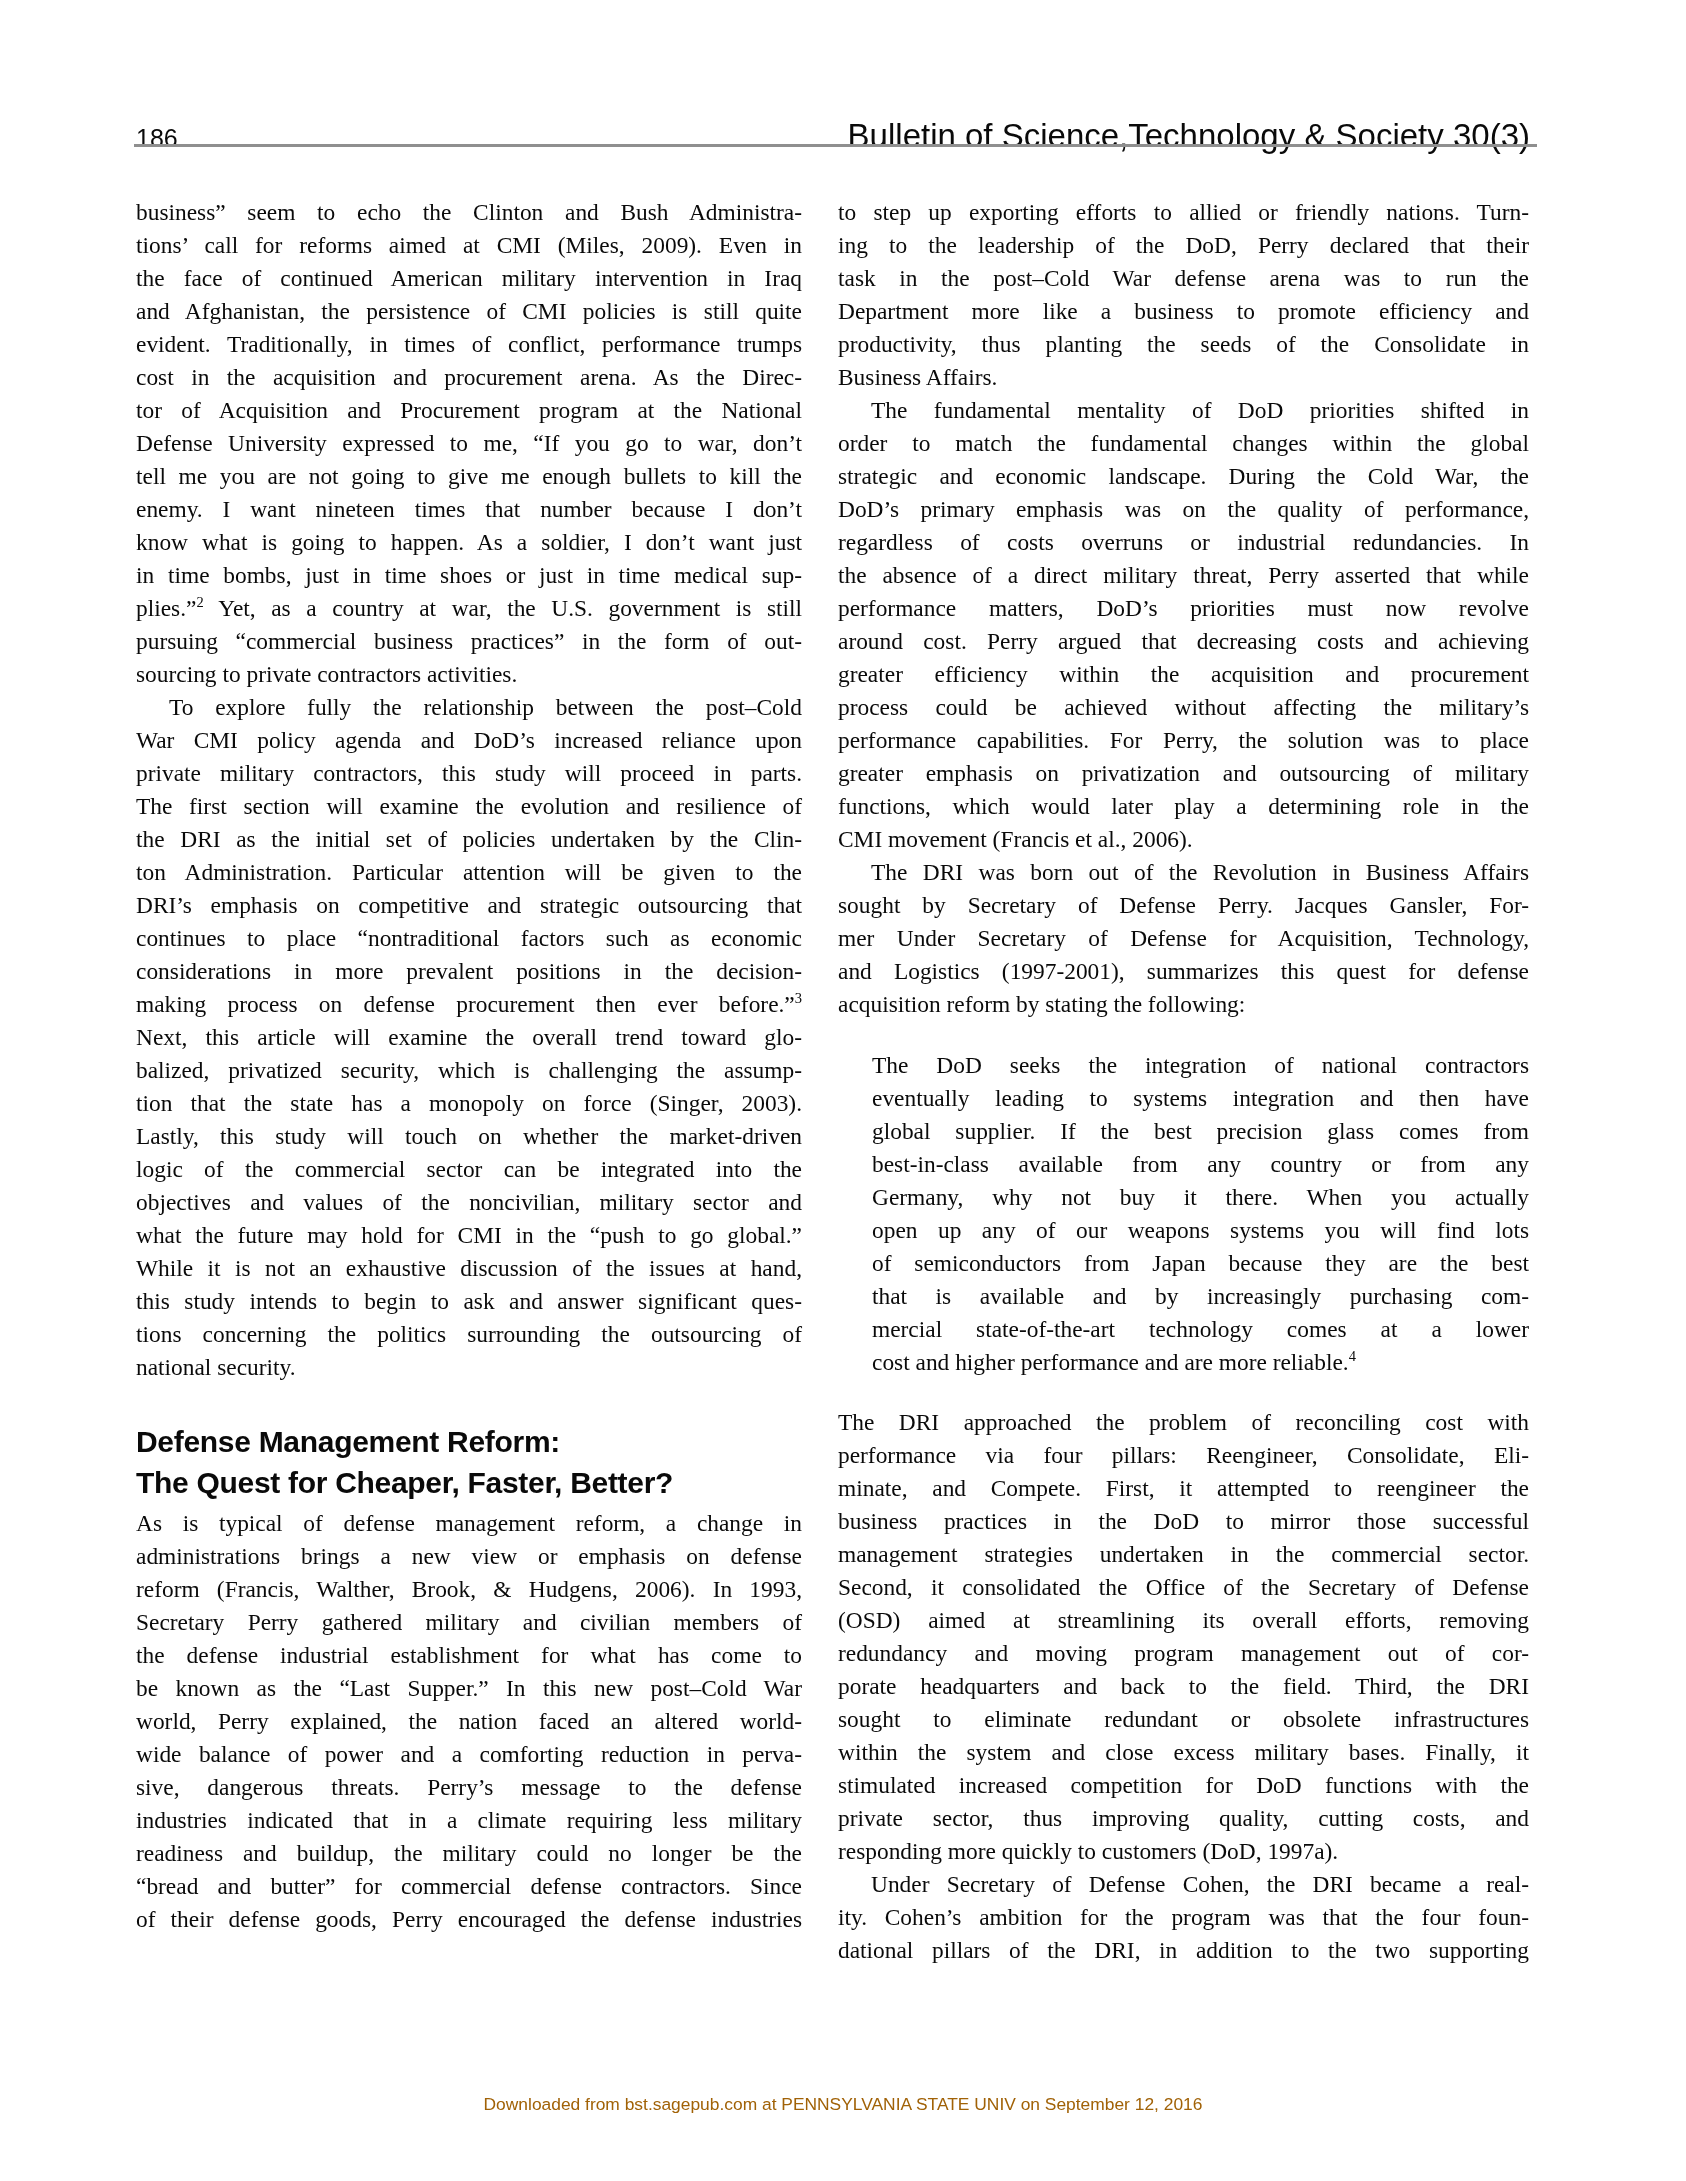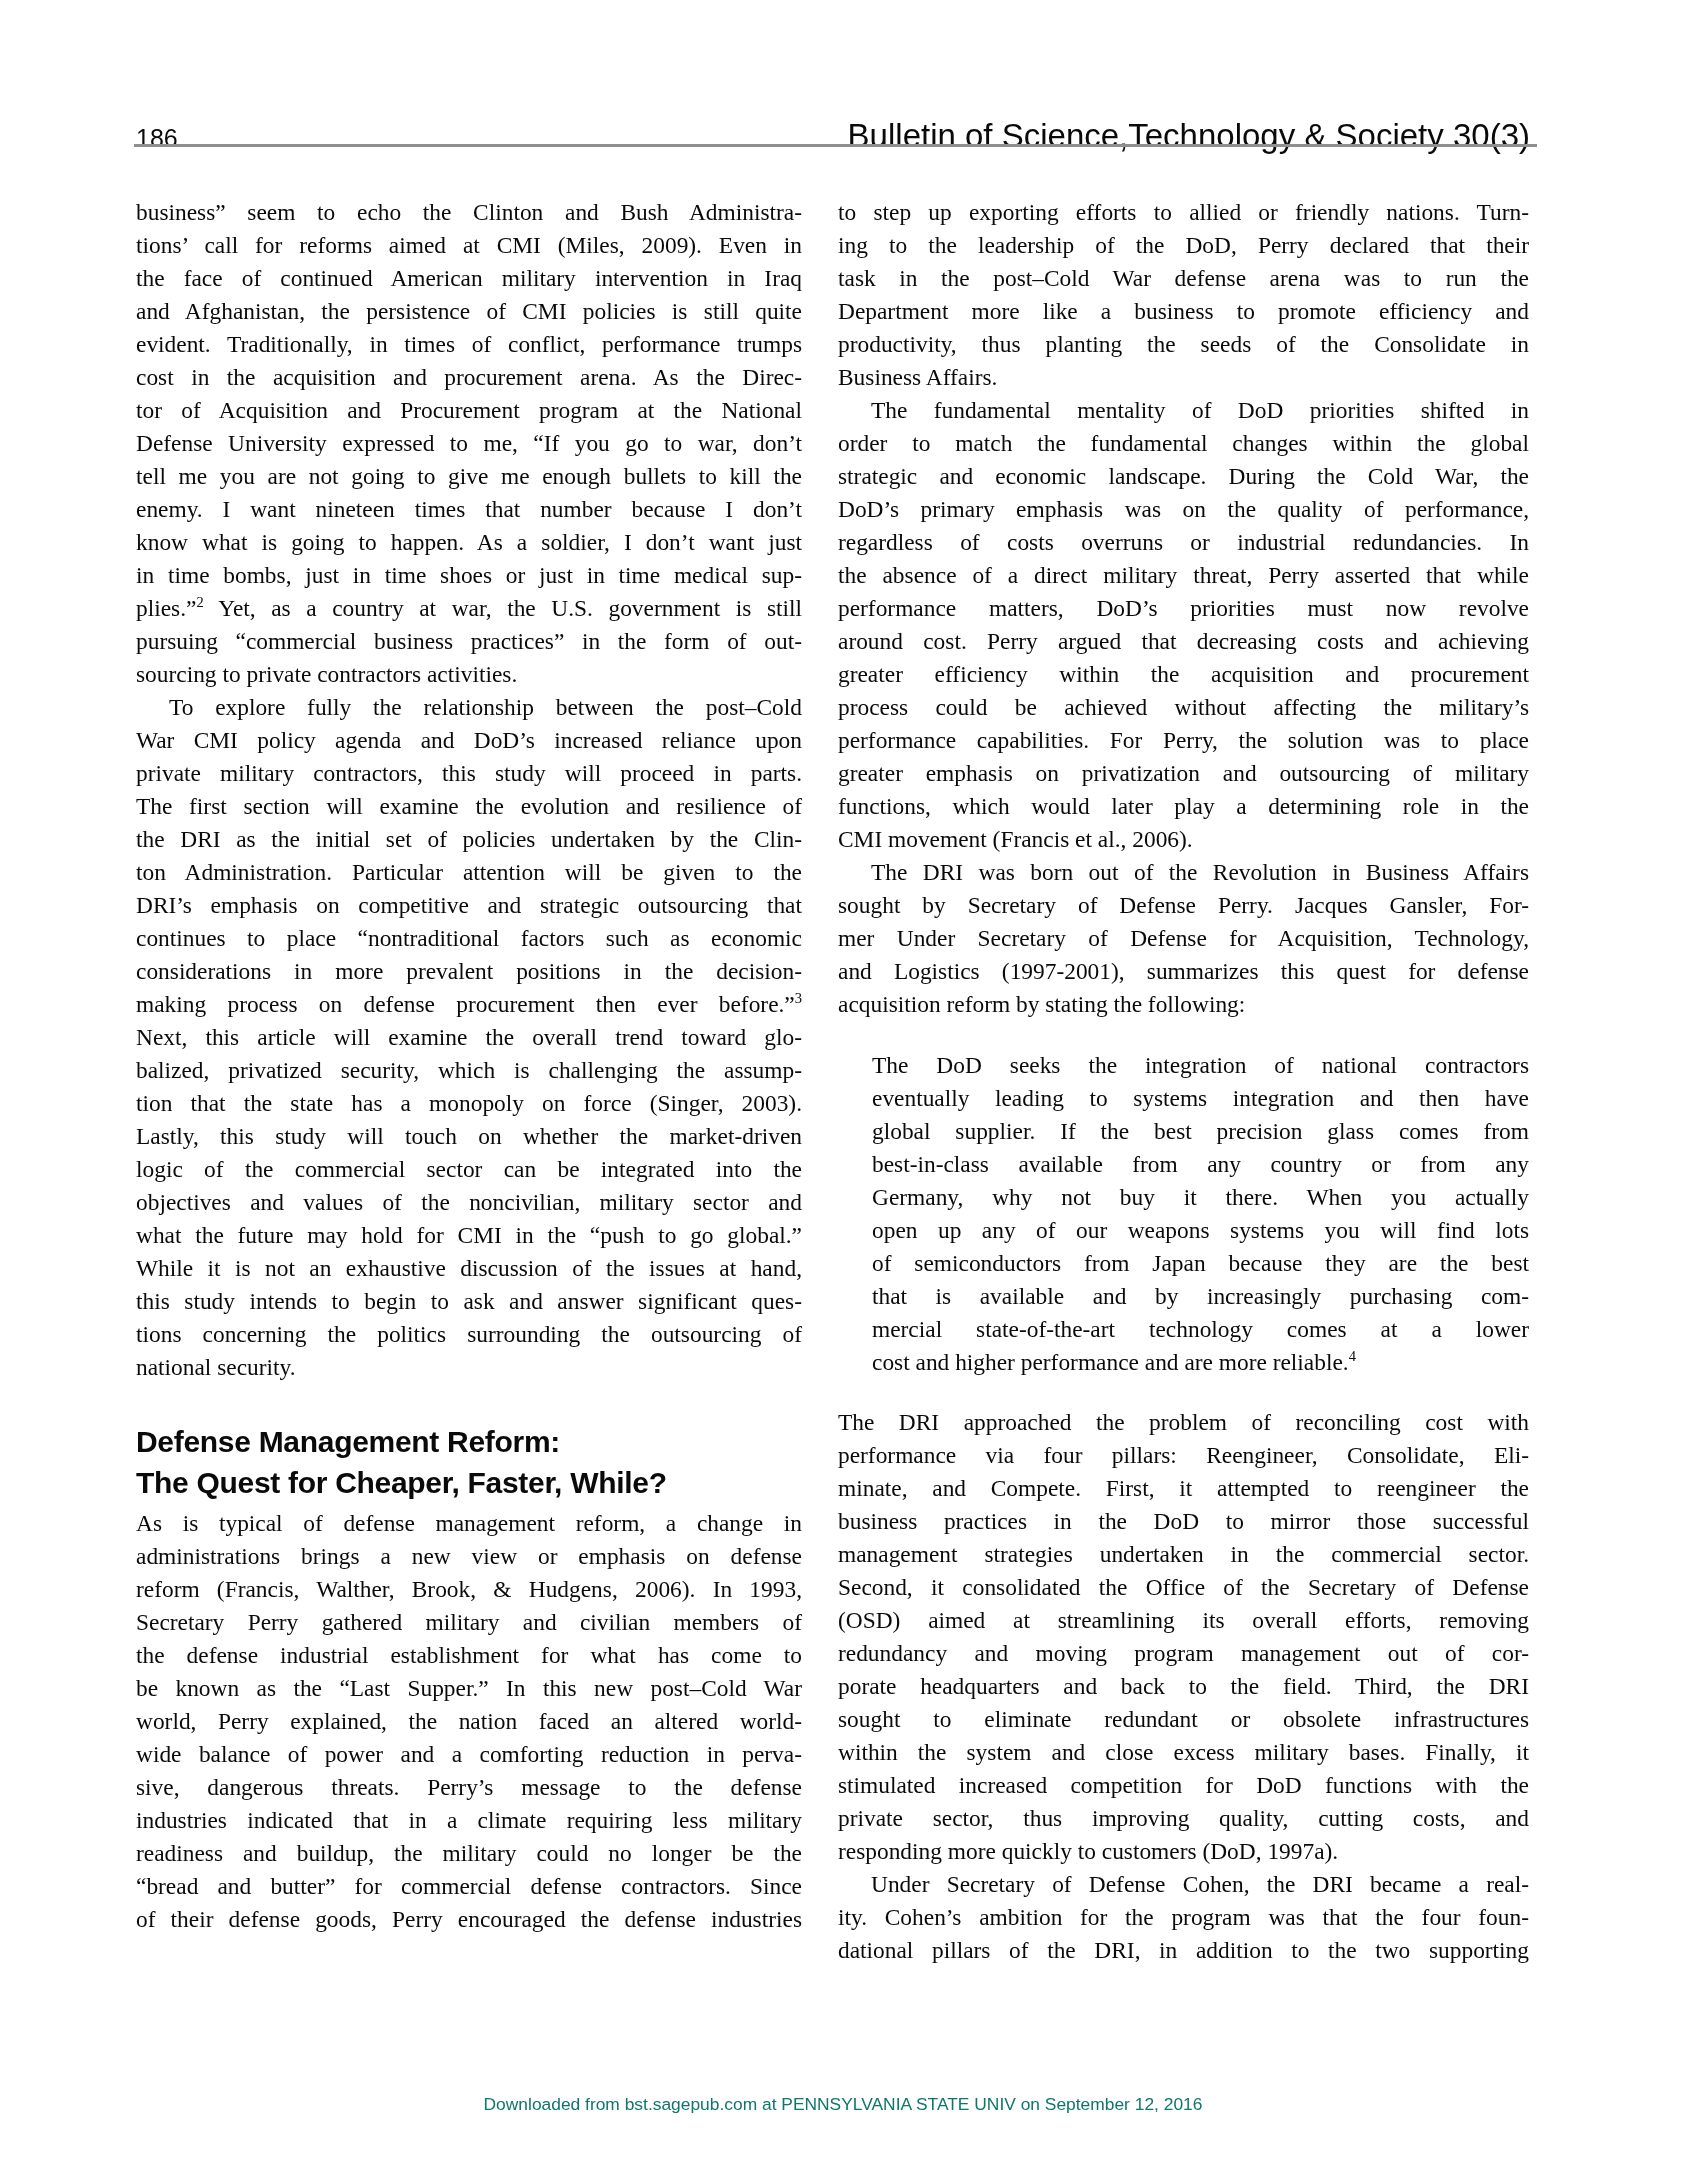--- a/index.html
+++ b/index.html
@@ -30,21 +30,21 @@
     font-weight:bold;font-size:30px;line-height:41px;letter-spacing:-0.3px;
     margin:37px 0 4px 0;
   }
   .block.heading .line{text-align:left;text-align-last:left;white-space:nowrap;}
   .block.blockquote{margin:27.5px 0 27.5px 34px;}
   sup{font-size:0.62em;line-height:0;}
   .footer{
     position:absolute;left:0;top:2094px;width:100%;
     text-align:center;
     font-family:"Liberation Sans","DejaVu Sans",sans-serif;
-    font-size:17.4px;color:#0f766e;
+    font-size:17.4px;color:#a16207;
   }
 </style>
 </head>
 <body>
 
 <div class="page">
 
   <div class="header">
     <span class="page-num">186</span>
     <span class="journal">Bulletin of Science,Technology &amp; Society 30(3)</span>
@@ -88,21 +88,21 @@
         <div class="line">logic of the commercial sector can be integrated into the</div>
         <div class="line">objectives and values of the noncivilian, military sector and</div>
         <div class="line">what the future may hold for CMI in the “push to go global.”</div>
         <div class="line">While it is not an exhaustive discussion of the issues at hand,</div>
         <div class="line">this study intends to begin to ask and answer significant ques-</div>
         <div class="line">tions concerning the politics surrounding the outsourcing of</div>
         <div class="line last">national security.</div>
       </div>
       <div class="block heading">
         <div class="line first">Defense Management Reform:</div>
-        <div class="line last">The Quest for Cheaper, Faster, While?</div>
+        <div class="line last">The Quest for Cheaper, Faster, Better?</div>
       </div>
       <div class="block paragraph">
         <div class="line first">As is typical of defense management reform, a change in</div>
         <div class="line">administrations brings a new view or emphasis on defense</div>
         <div class="line">reform (Francis, Walther, Brook, &amp; Hudgens, 2006). In 1993,</div>
         <div class="line">Secretary Perry gathered military and civilian members of</div>
         <div class="line">the defense industrial establishment for what has come to</div>
         <div class="line">be known as the “Last Supper.” In this new post–Cold War</div>
         <div class="line">world, Perry explained, the nation faced an altered world-</div>
         <div class="line">wide balance of power and a comforting reduction in perva-</div>

